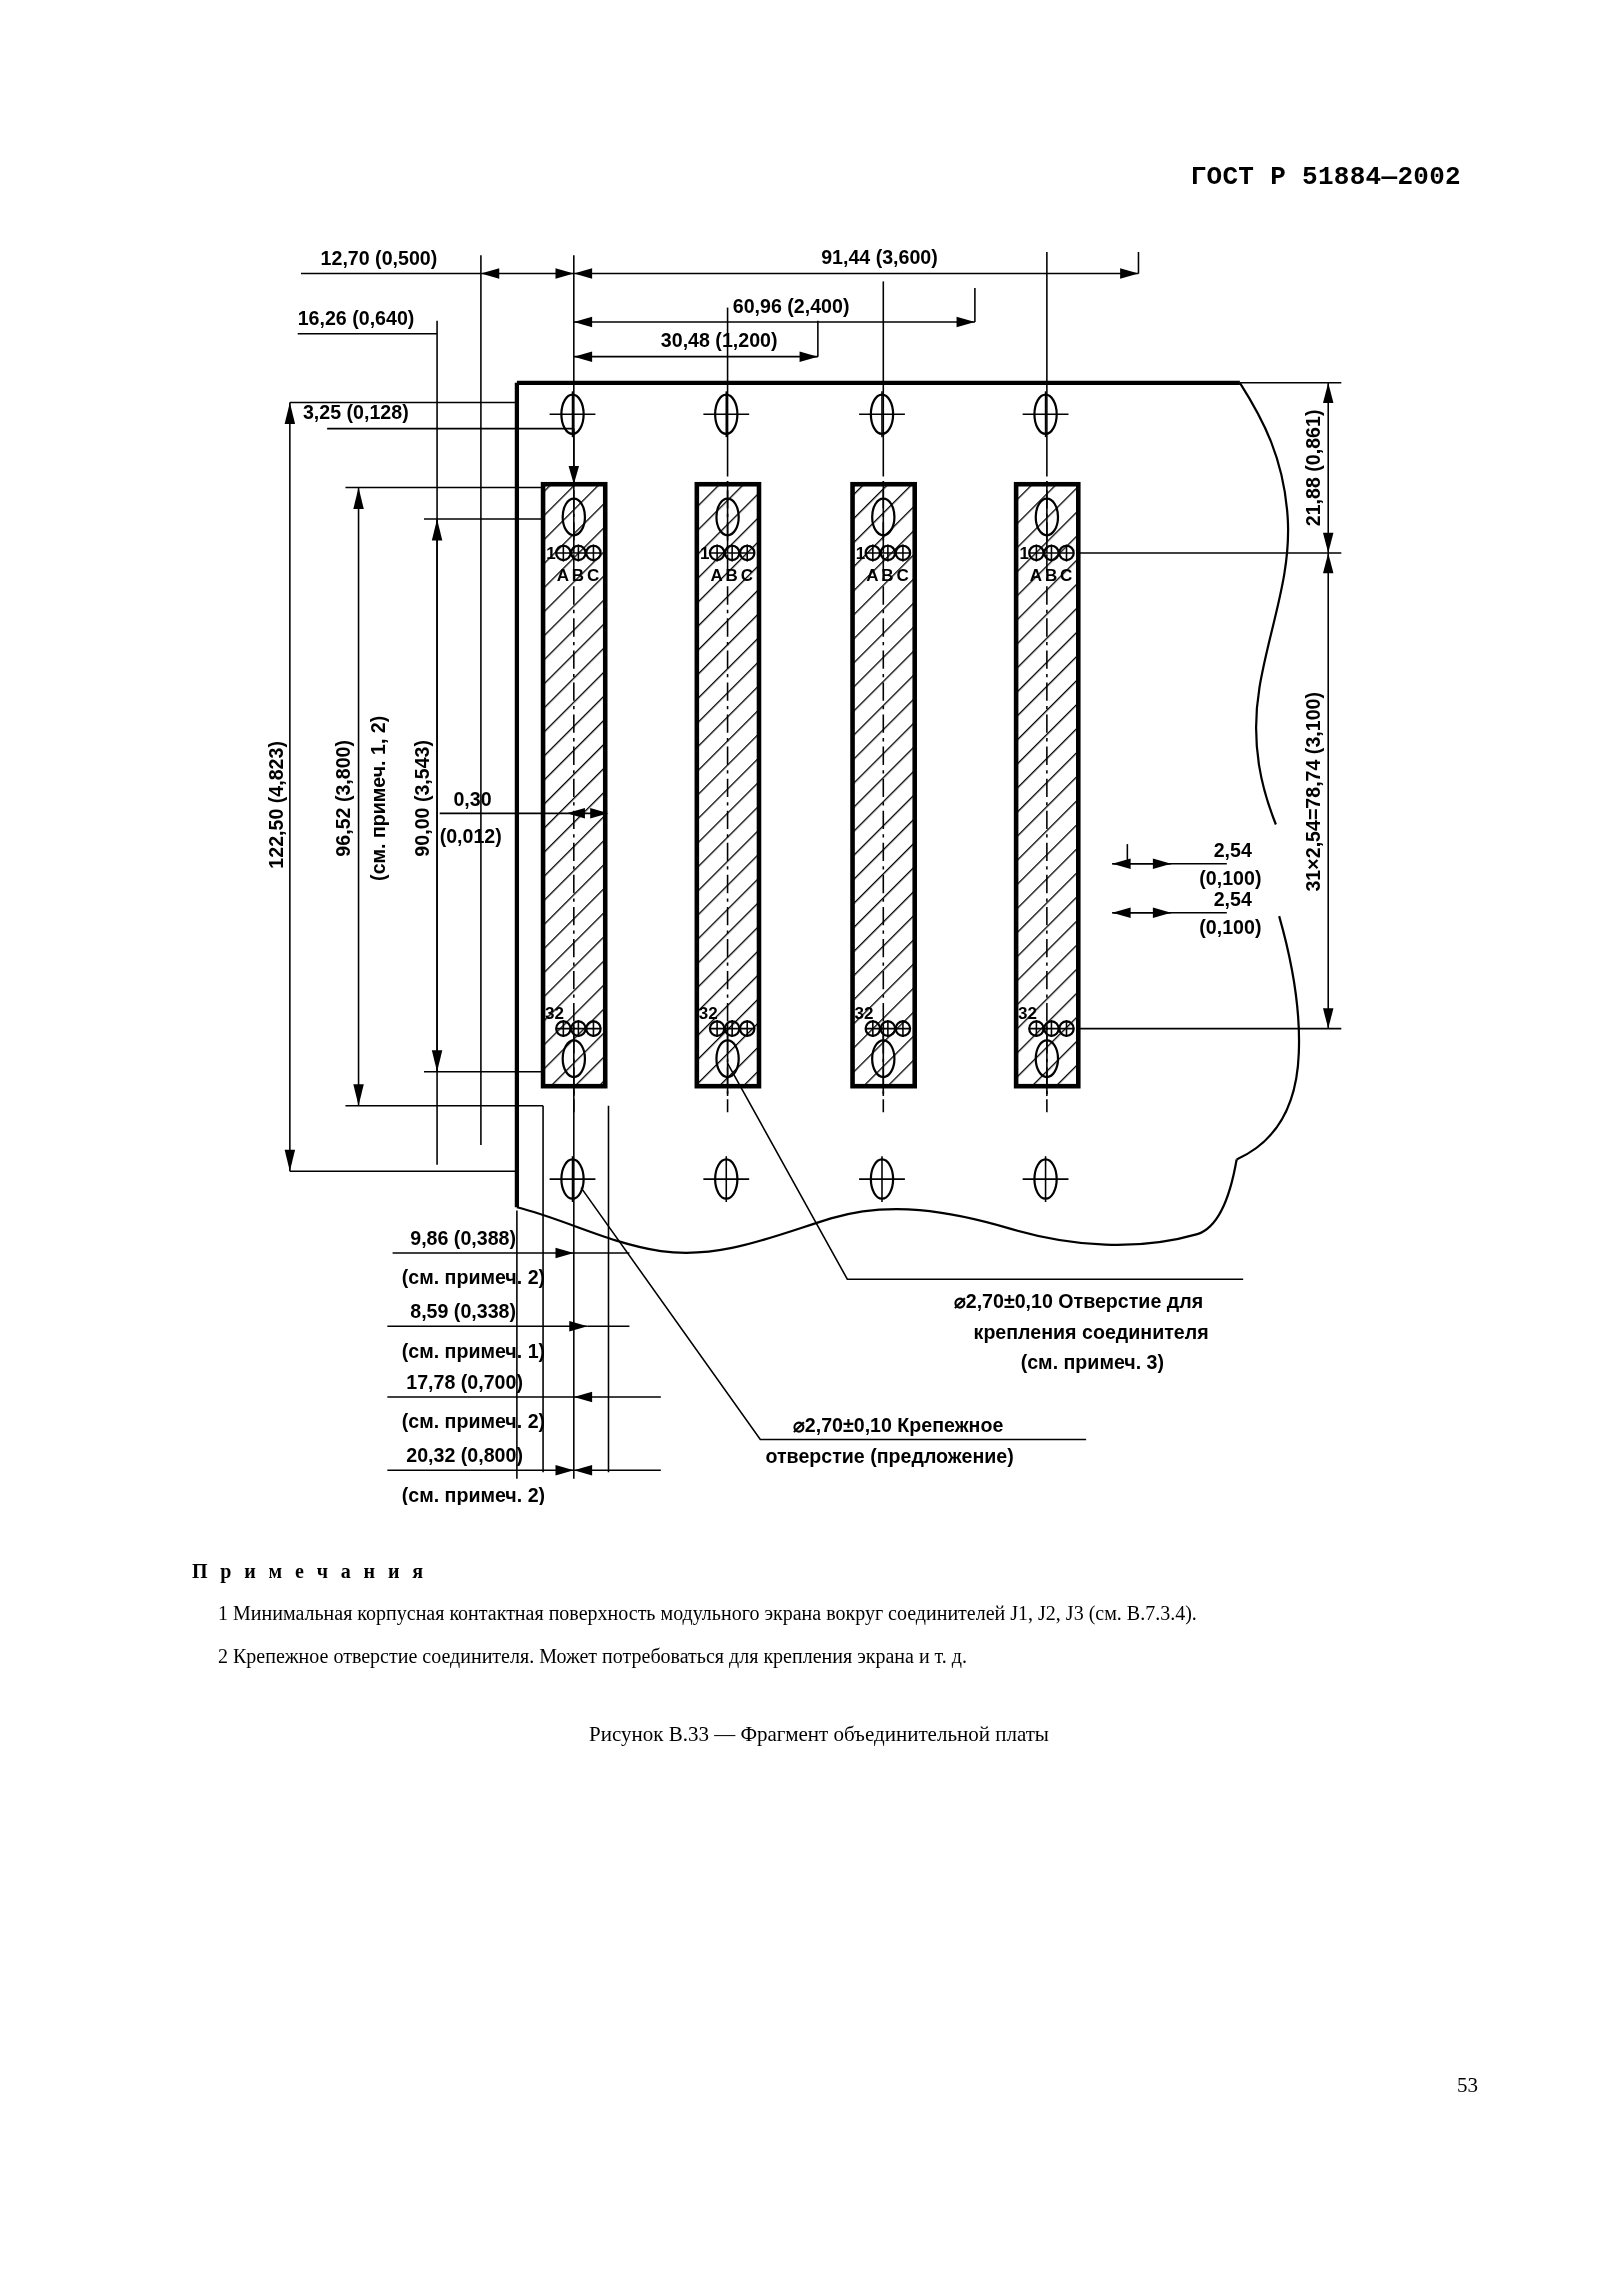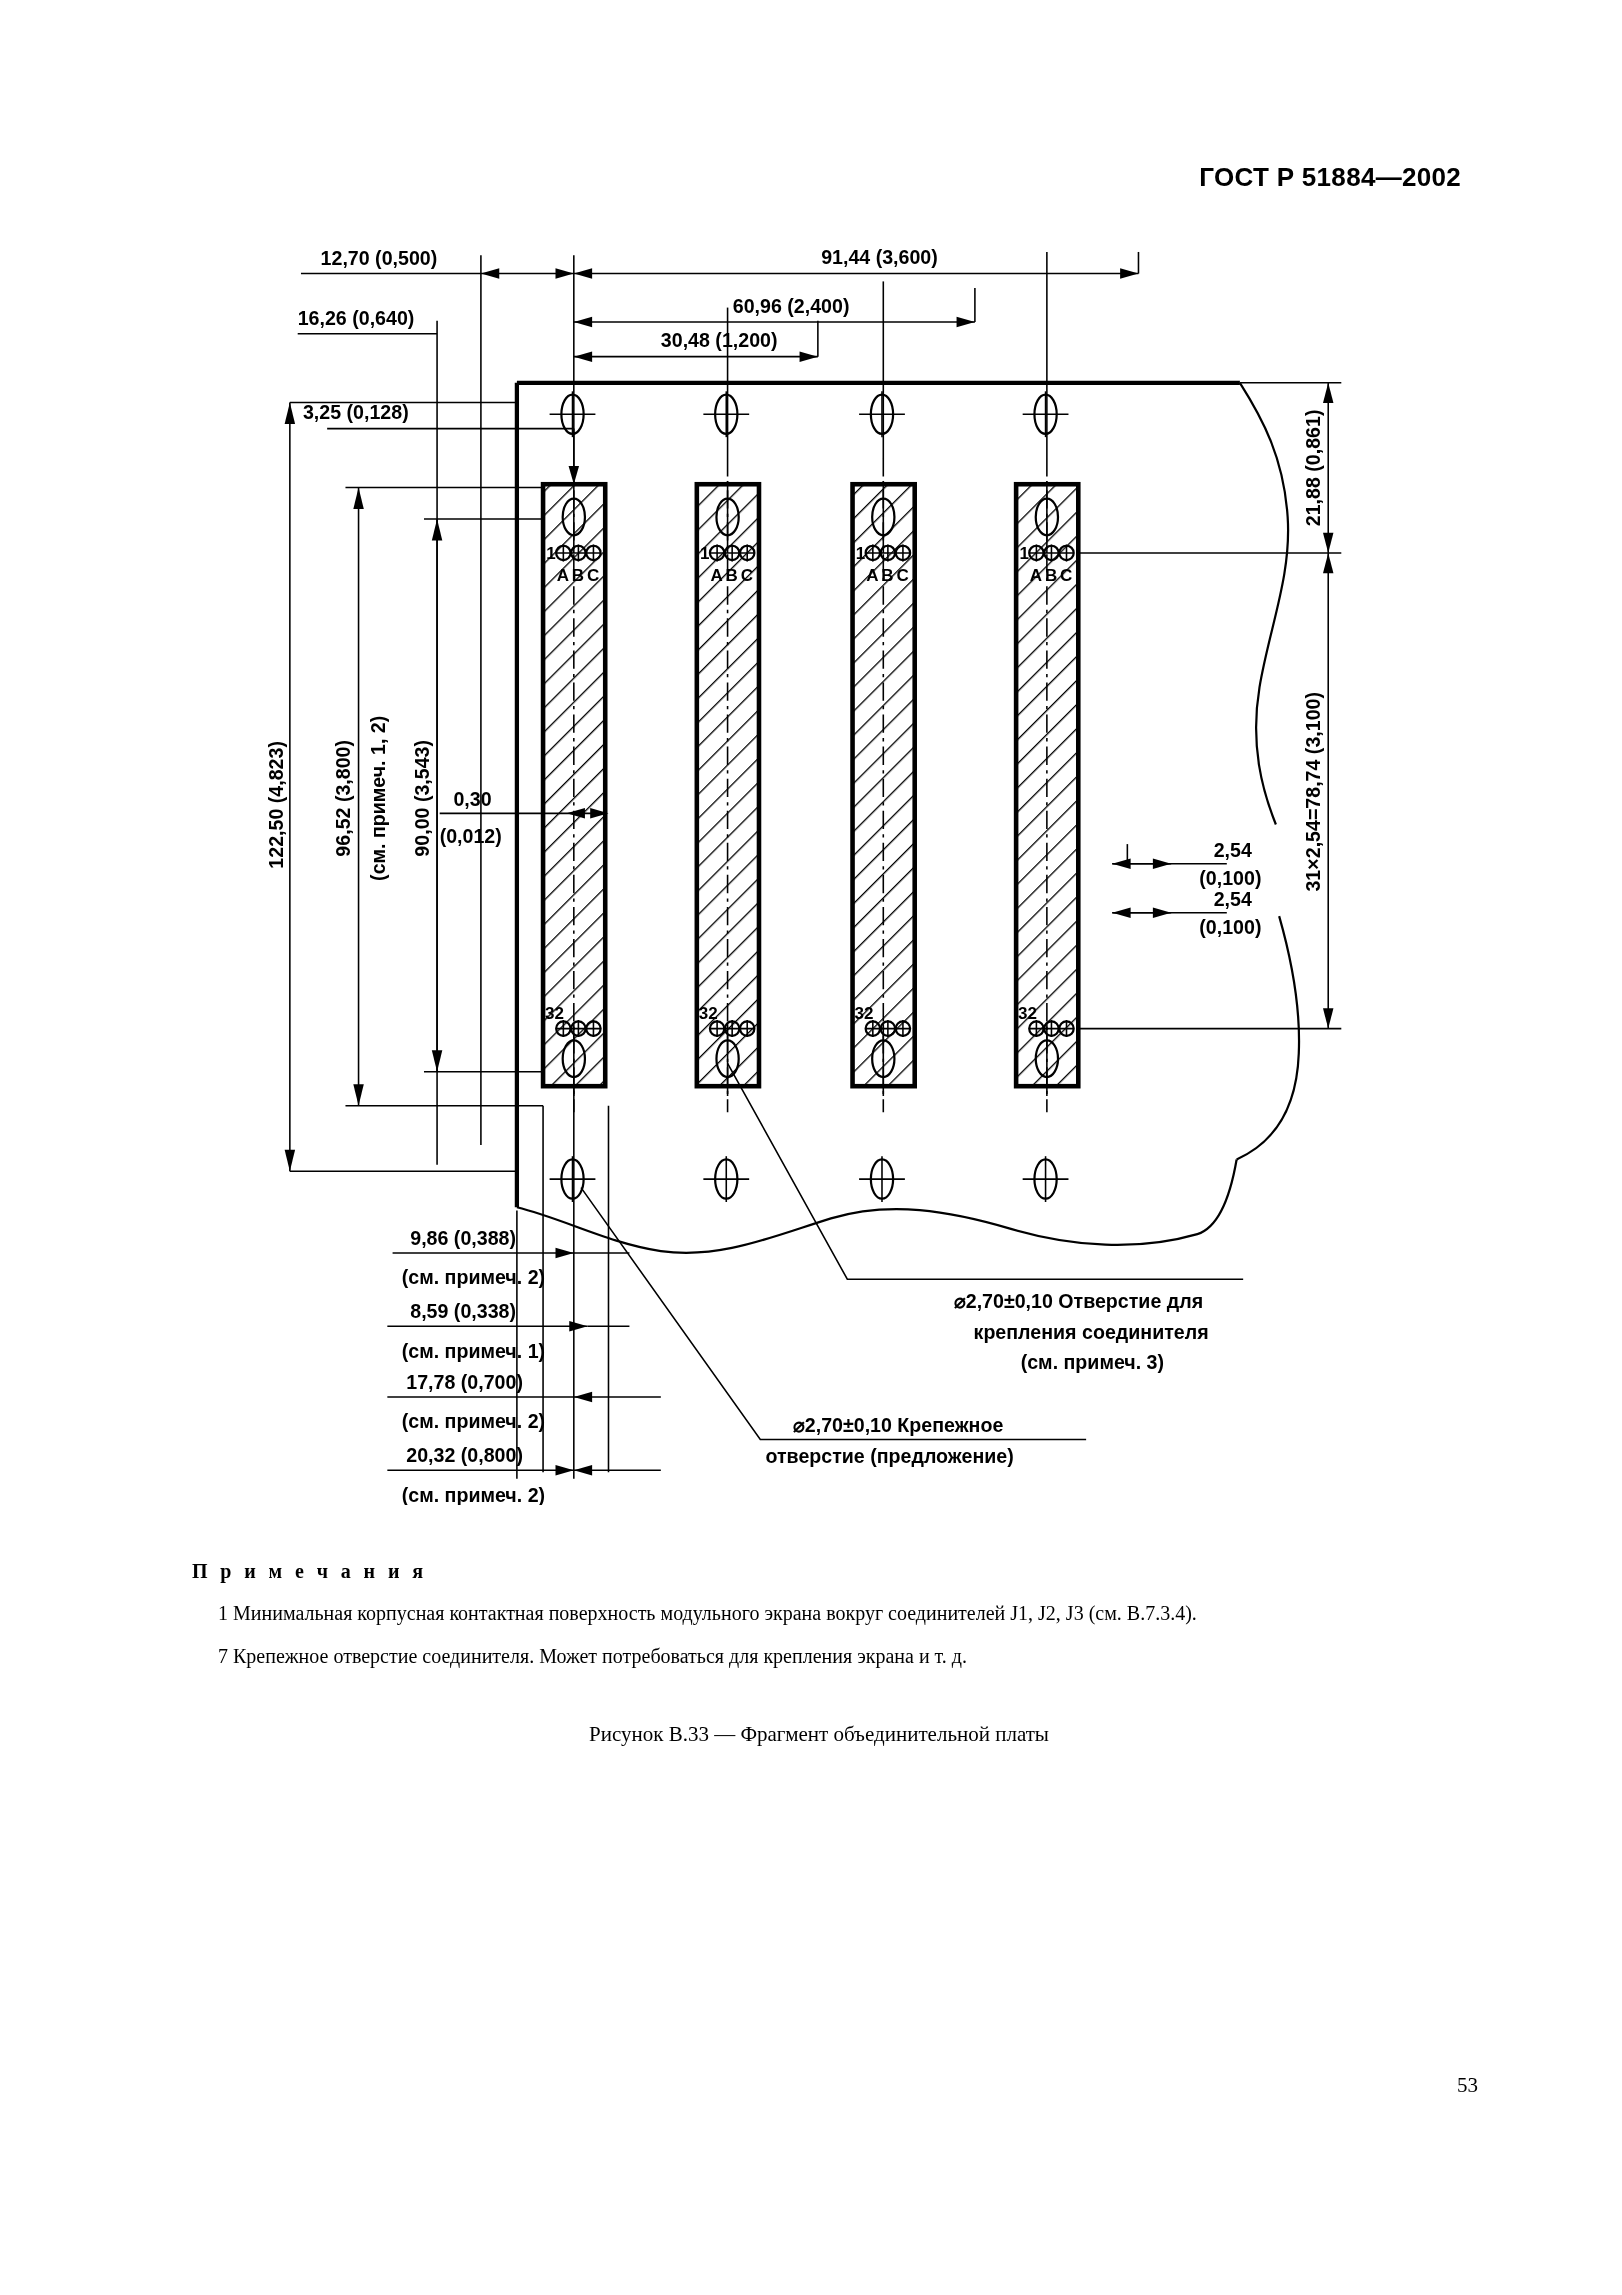--- a/index.html
+++ b/index.html
@@ -20,21 +20,21 @@
     left: 0; top: 0;
     width: 1622px;
     height: 2295px;
   }
 
   
   .std-header {
     position: absolute;
     right: 161px;
     top: 162px;
-    font-family: Liberation Sans, sans-serif;
+    font-family: Liberation Mono, monospace;
     font-weight: bold;
     font-size: 26px;
     letter-spacing: 0.3px;
     white-space: nowrap;
   }
 
   
   #drawing {
     position: absolute;
     left: 0;
@@ -460,21 +460,21 @@
         <text class="dim" x="1212" y="2188" text-anchor="start">⌀2,70±0,10 Крепежное</text>
         <text class="dim" x="1170" y="2236" text-anchor="start">отверстие (предложение)</text>
       </g>
 
     </svg>
   </div>
 
   <div class="notes">
     <div class="notes-title">П р и м е ч а н и я</div>
     <p class="np">1 Минимальная корпусная контактная поверхность модульного экрана вокруг соединителей J1, J2, J3 (см. В.7.3.4).</p>
-    <p class="np">7 Крепежное отверстие соединителя. Может потребоваться для крепления экрана и т. д.</p>
+    <p class="np">2 Крепежное отверстие соединителя. Может потребоваться для крепления экрана и т. д.</p>
   </div>
 
   <div class="caption">Рисунок В.33 — Фрагмент объединительной платы</div>
 
   <div class="pageno">53</div>
 
 </div>
 
 
 </body></html>

